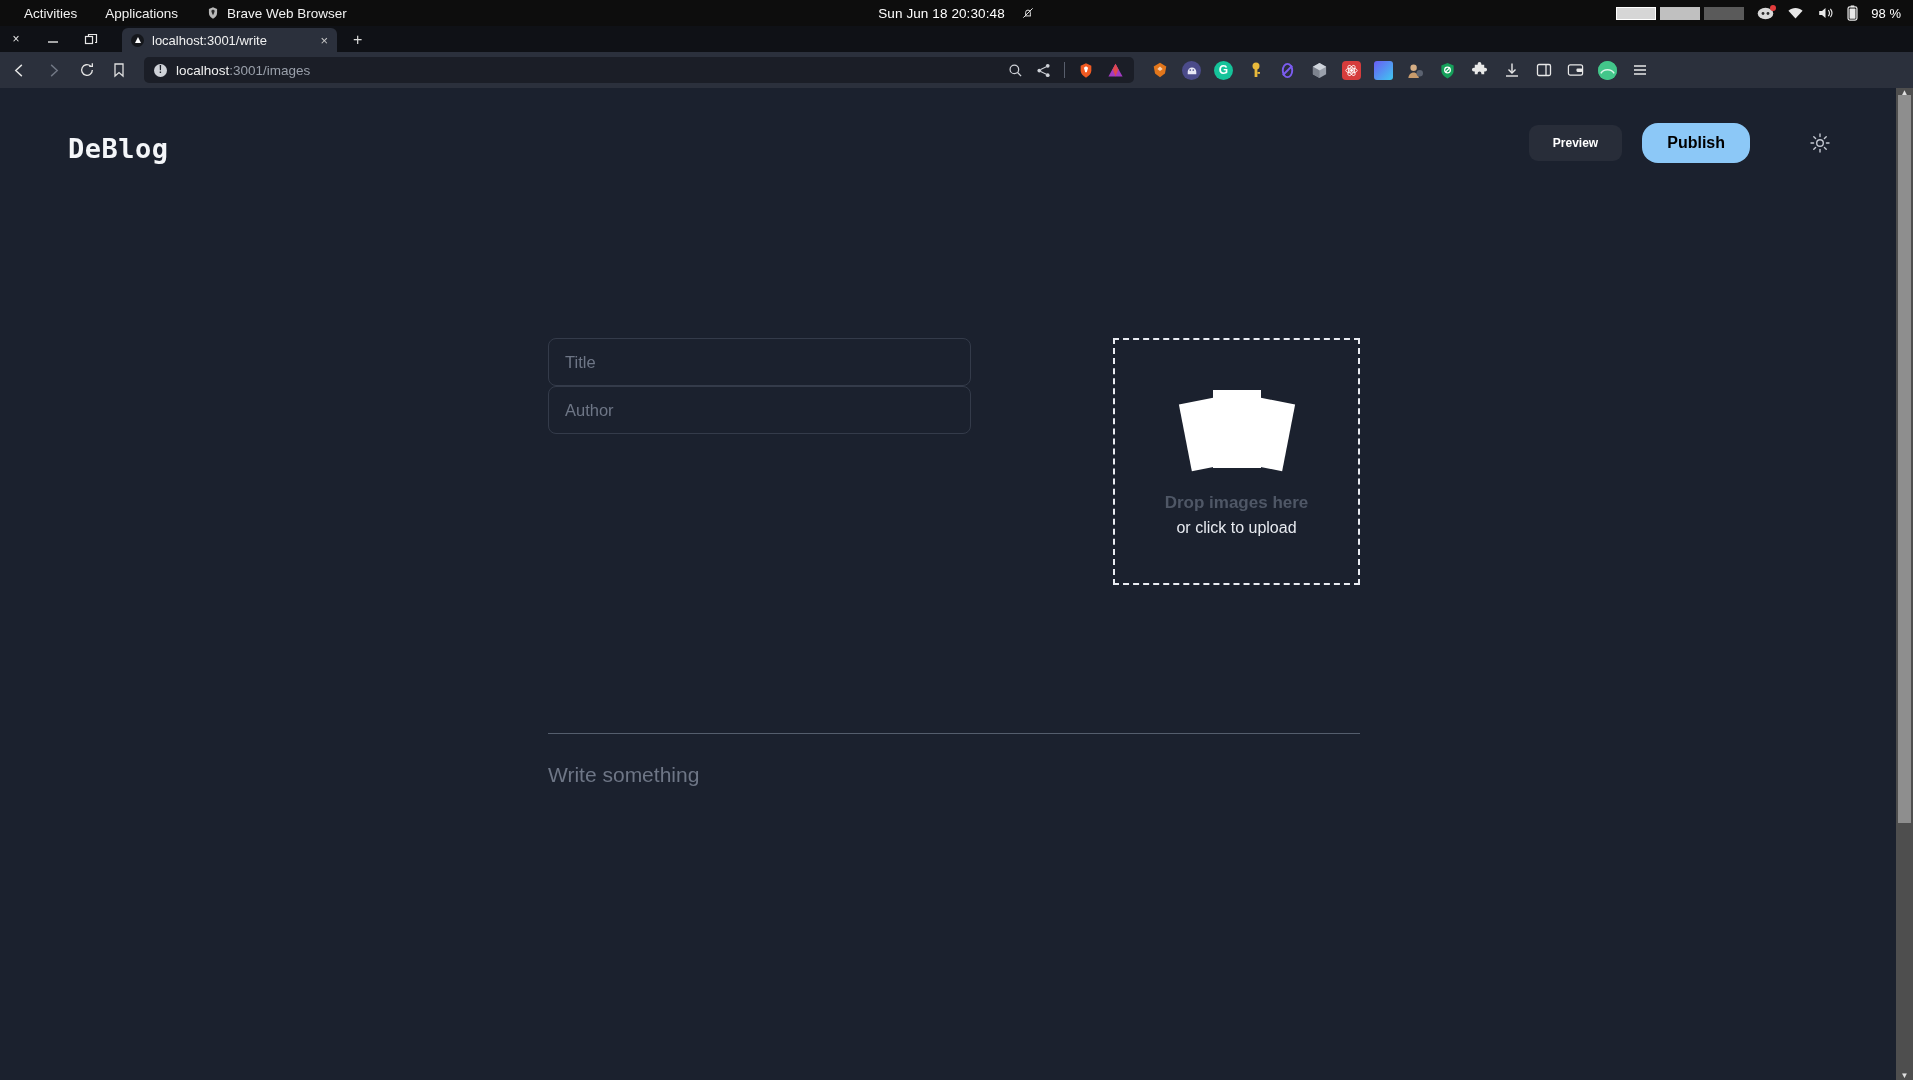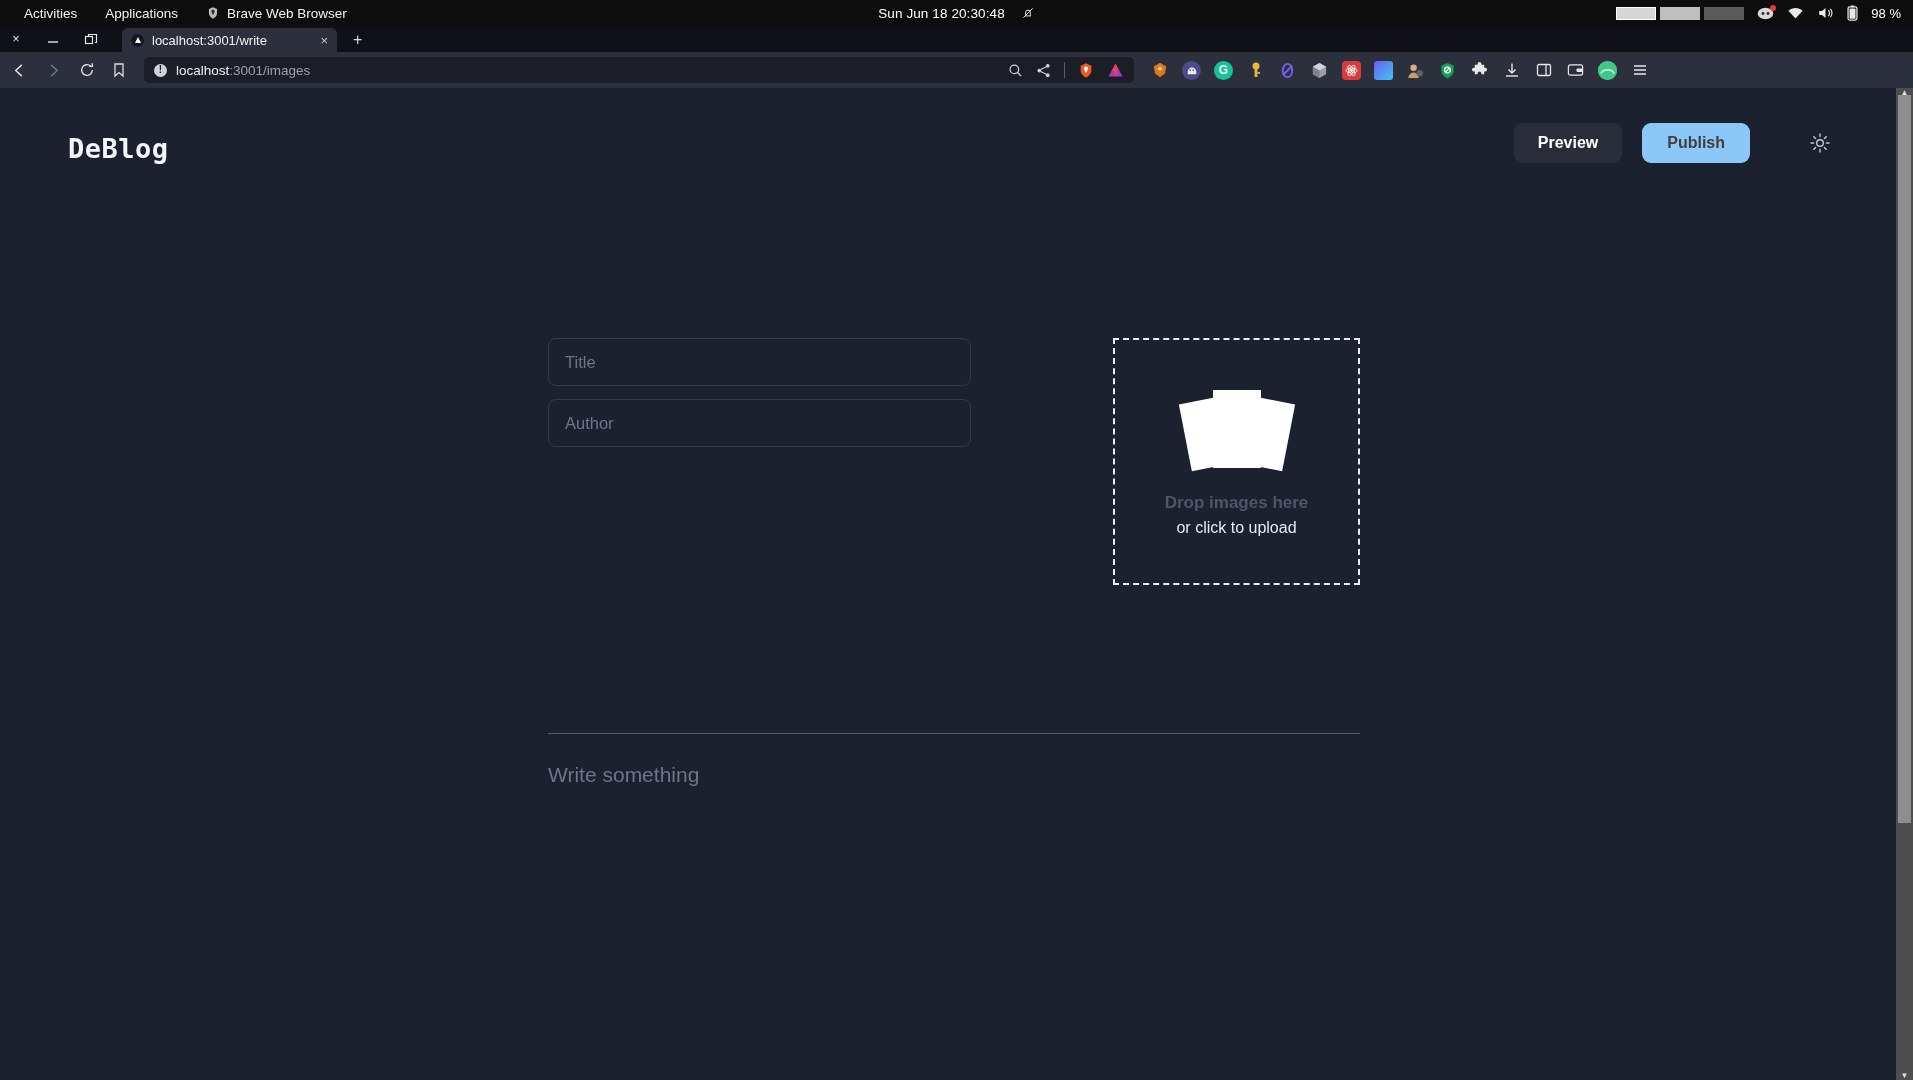--- a/index.html
+++ b/index.html
@@ -123,41 +123,41 @@
     font-family: "DejaVu Sans Mono", monospace;
     font-size: 27px; font-weight: bold; color: #f4f6f9;
     letter-spacing: .5px;
   }
   .header-actions {
     position: absolute; right: 78px; top: 35px;
     display: flex; align-items: center; gap: 20px;
   }
   .btn-preview {
     background: #282d39; color: #ffffff;
-    font-size: 16px; font-weight: bold;
+    font-size: 12px; font-weight: bold;
     padding: 11px 24px; border-radius: 9px; border: none;
     font-family: "Liberation Sans", sans-serif;
   }
   .btn-publish {
-    background: #8cc8f7; color: #404040;
+    background: #8cc8f7; color: #000000;
     font-size: 16px; font-weight: bold;
-    padding: 11px 25px; border-radius: 9px; border: none;
+    padding: 11px 25px; border-radius: 16px; border: none;
     font-family: "Liberation Sans", sans-serif;
   }
   .theme-toggle {
     width: 30px; height: 30px; margin-left: 35px;
     display: flex; align-items: center; justify-content: center;
   }
 
   .editor-wrap { position: relative; width: 1913px; }
   .top-row {
     position: absolute; left: 548px; top: 140px;
     width: 812px; display: flex; justify-content: space-between;
   }
-  .fields { display: flex; flex-direction: column; gap: 13px; width: 423px; }
+  .fields { display: flex; flex-direction: column; width: 423px; }
   .field {
     width: 423px; height: 48px;
     background: transparent;
     border: 1px solid #343b4a;
     border-radius: 8px;
     color: #e4e7ec; font-size: 16.5px;
     padding: 0 16px;
     font-family: "Liberation Sans", sans-serif;
     outline: none;
   }

